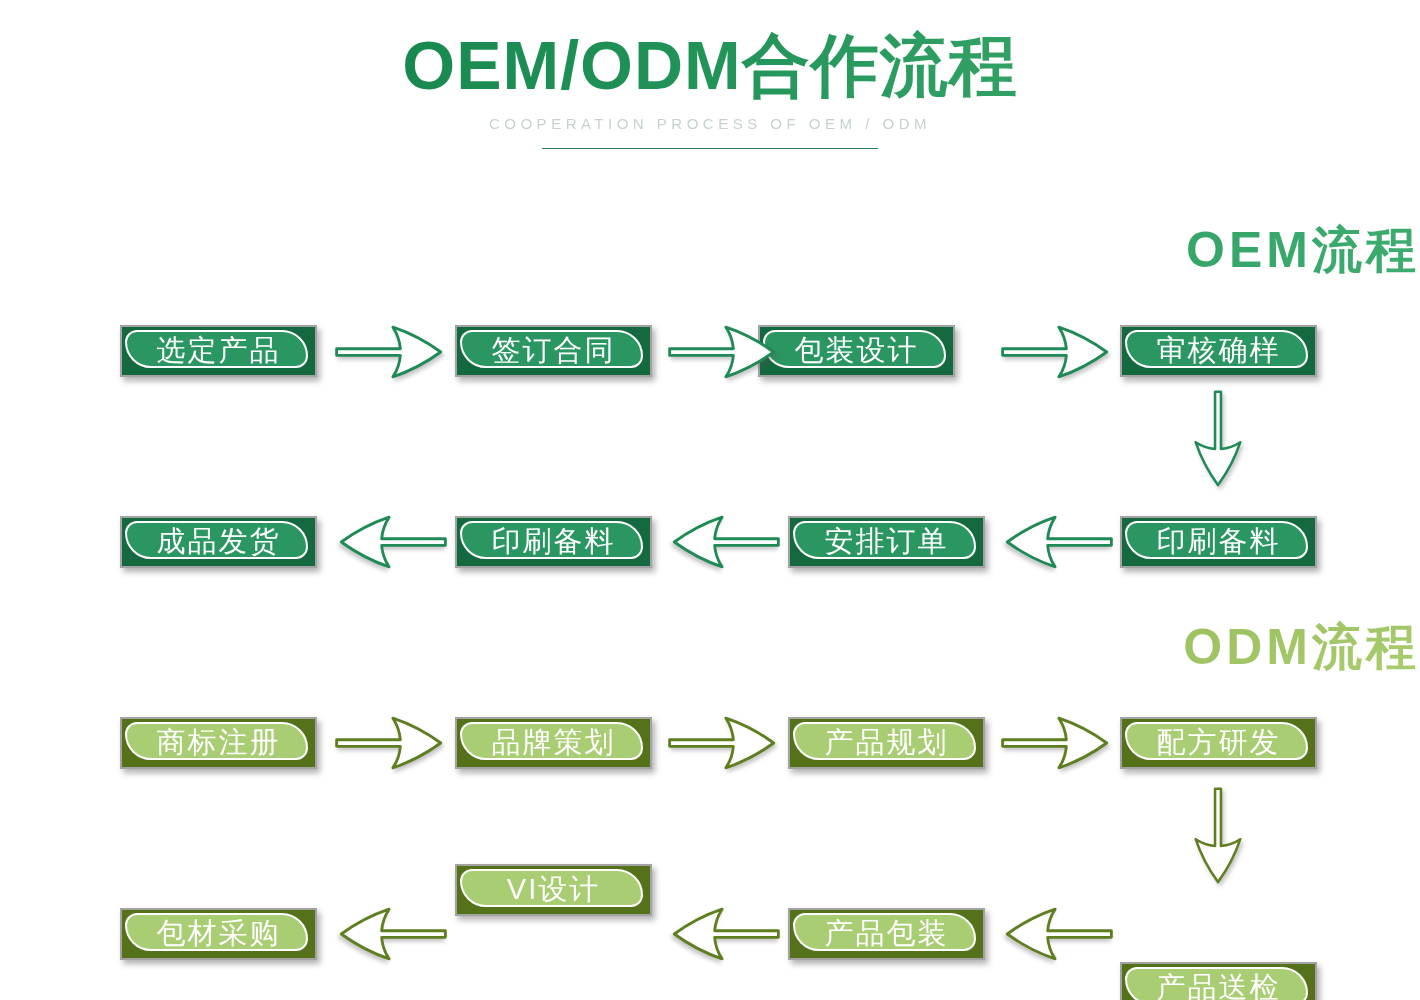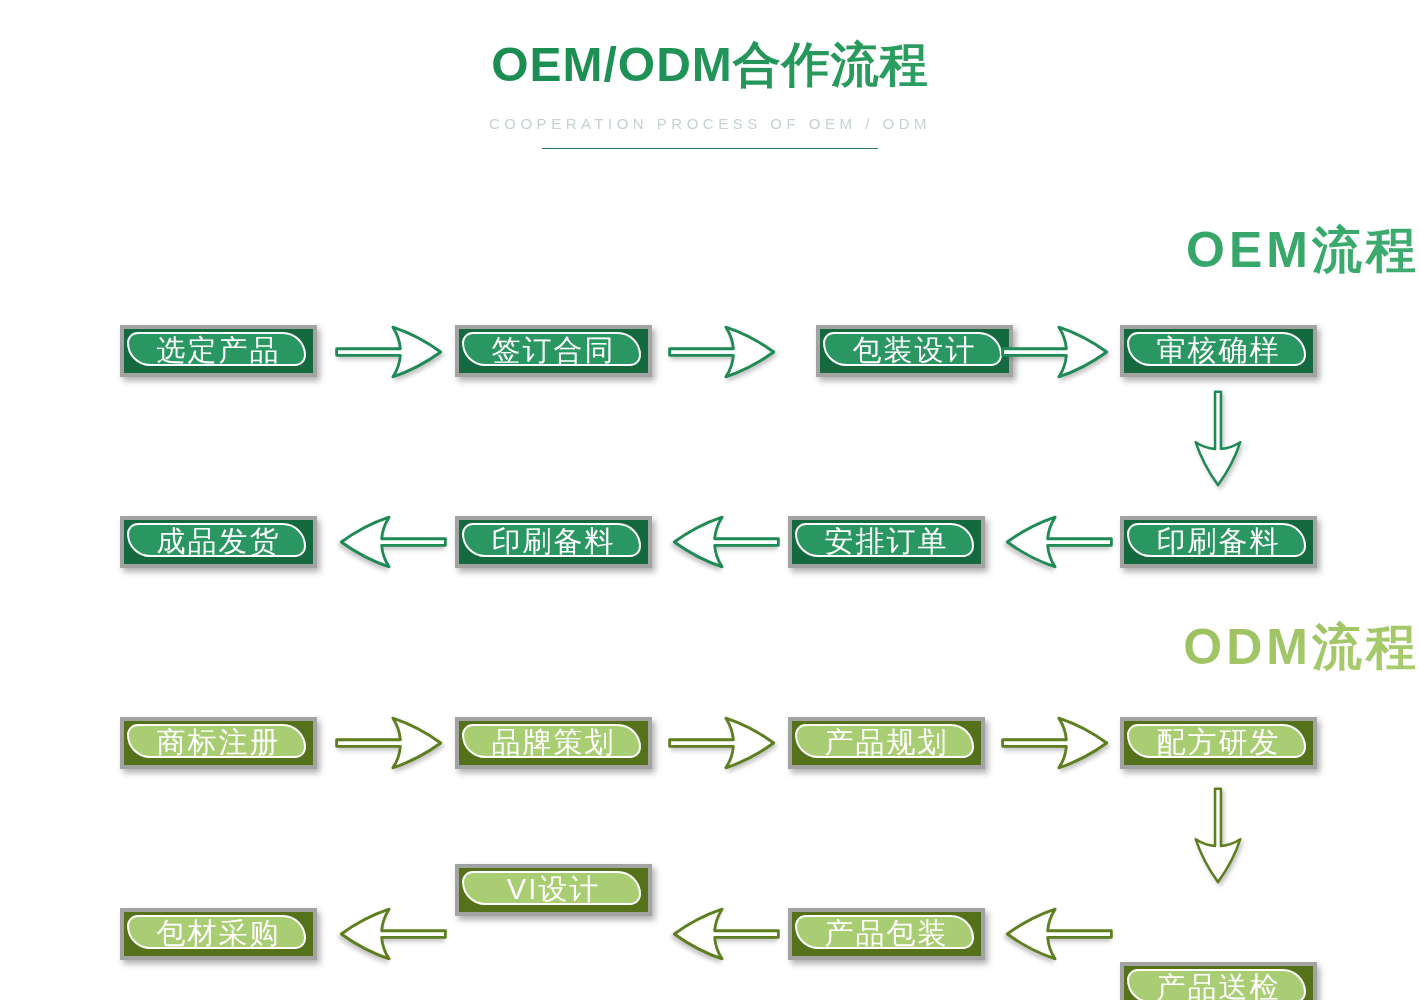--- a/index.html
+++ b/index.html
@@ -7,21 +7,21 @@
     position:relative;
     width:1420px;height:1000px;
     background:#ffffff;
     overflow:hidden;
     font-family:"Liberation Sans","DejaVu Sans",sans-serif;
   }
   
   .title{
     position:absolute;top:30px;left:0;width:100%;
     text-align:center;
-    font-size:48px;line-height:70px;font-weight:800;letter-spacing:1px;
+    font-size:68px;line-height:70px;font-weight:800;letter-spacing:1px;
     background:linear-gradient(112deg,#0d7a44 0%,#1f9156 45%,#45b274 100%);
     -webkit-background-clip:text;background-clip:text;
     -webkit-text-fill-color:transparent;color:transparent;
     margin:0;
   }
   .subtitle{
     position:absolute;top:115px;left:0;width:100%;
     text-align:center;
     font-size:15px;font-weight:500;letter-spacing:4.5px;
     color:#c6d3cc;
@@ -50,21 +50,21 @@
     -webkit-background-clip:text;background-clip:text;
   }
   .odm-heading{
     top:615px;
     background:linear-gradient(160deg,#769c34 0%,#8fb44e 50%,#a9cd70 100%);
     -webkit-background-clip:text;background-clip:text;
   }
   
   .box{
     position:absolute;width:197px;height:52px;box-sizing:border-box;
-    border:4px solid #a3a3a3;
+    border:2px solid #a3a3a3;
     display:flex;align-items:center;justify-content:center;
     box-shadow:3px 4px 6px rgba(60,60,60,.40);
   }
   .box::before{
     content:"";position:absolute;top:3px;left:3px;right:7px;bottom:7px;
     border:2px solid #ffffff;
     border-radius:12px 26px 12px 26px;
   }
   .box.dark{background:#15693f;}
   .box.dark::before{background:#2a9662;}
@@ -96,21 +96,21 @@
   <div class="divider"></div>
 
   <h2 class="sec-heading oem-heading">OEM流程</h2>
 
   <div class="box dark" style="left:120px;top:325px;">
       <span class="lbl">选定产品</span>
     </div>
   <div class="box dark" style="left:455px;top:325px;">
       <span class="lbl">签订合同</span>
     </div>
-  <div class="box dark" style="left:816px;top:325px;">
+  <div class="box dark" style="left:758px;top:325px;">
       <span class="lbl">包装设计</span>
     </div>
   <div class="box dark" style="left:1120px;top:325px;">
       <span class="lbl">审核确样</span>
     </div>
 
   <div class="arrow oem h-arrow" style="left:334px;top:322px;">
       <svg viewBox="0 0 120 64">
         <path d="M2,28.5 L70,28.5 Q69,16 62,5.5 Q89,14.5 113,32 Q89,49.5 62,58.5 Q69,48 70,35.5 L2,35.5 Z"></path>
       </svg>

